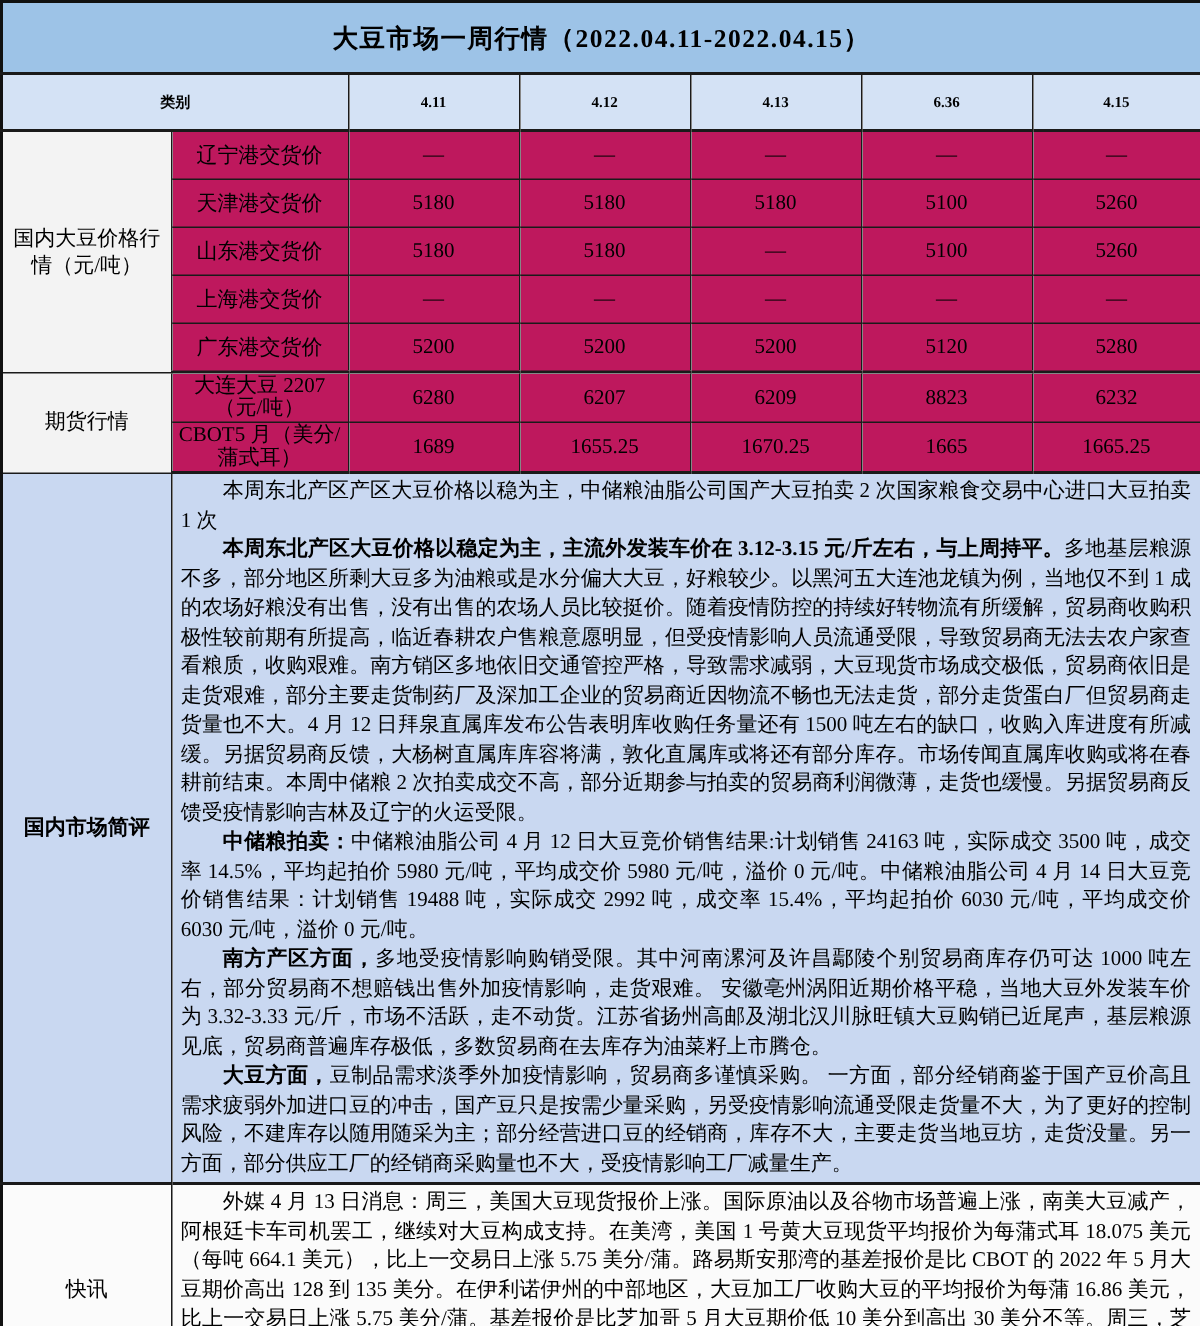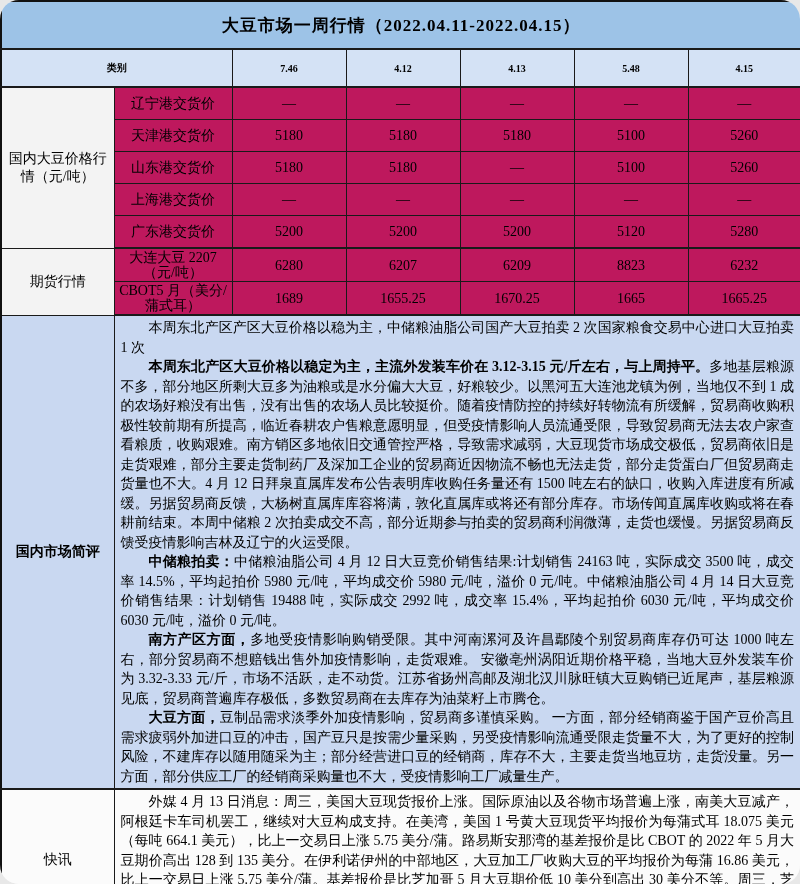--- a/index.html
+++ b/index.html
@@ -1,19 +1,19 @@
 <!DOCTYPE html>
 <html><head>
 <meta charset="utf-8">
 <style>
   html,body{margin:0;padding:0;background:#e8e8e8;}
   .sheet{
     width:800px;height:884px;margin:0 auto;background:#f4f4f4;
     font-family:"Liberation Serif","DejaVu Serif",serif;color:#000;
-    box-sizing:border-box;overflow:hidden;border-radius:19px;
+    box-sizing:border-box;overflow:hidden;
   }
   table{
     width:800px;border-collapse:collapse;table-layout:fixed;
     border:2px solid #111;
   }
   td{
     border:1px solid #1a1a1a;vertical-align:middle;text-align:center;
     font-size:14px;padding:1px 2px;background:#be185d;overflow:hidden;
   }
   
@@ -64,24 +64,24 @@
         <col style="width:113px">
   </colgroup>
 
   <tbody>
         <tr class="title-row">
     <td class="title-cell" colspan="7">大豆市场一周行情（2022.04.11-2022.04.15）</td>
   </tr>
 
   <tr class="header-row">
     <td class="head-cell" colspan="2">类别</td>
-    <td class="head-cell">7.46</td>
+    <td class="head-cell">4.11</td>
     <td class="head-cell">4.12</td>
     <td class="head-cell">4.13</td>
-    <td class="head-cell">5.48</td>
+    <td class="head-cell">6.36</td>
     <td class="head-cell">4.15</td>
   </tr>
 
   <tr class="port-row">
     <td class="section-label" rowspan="5">国内大豆价格行情（元/吨）</td>
     <td>辽宁港交货价</td>
     <td>—</td>
     <td>—</td>
     <td>—</td>
     <td>—</td>

